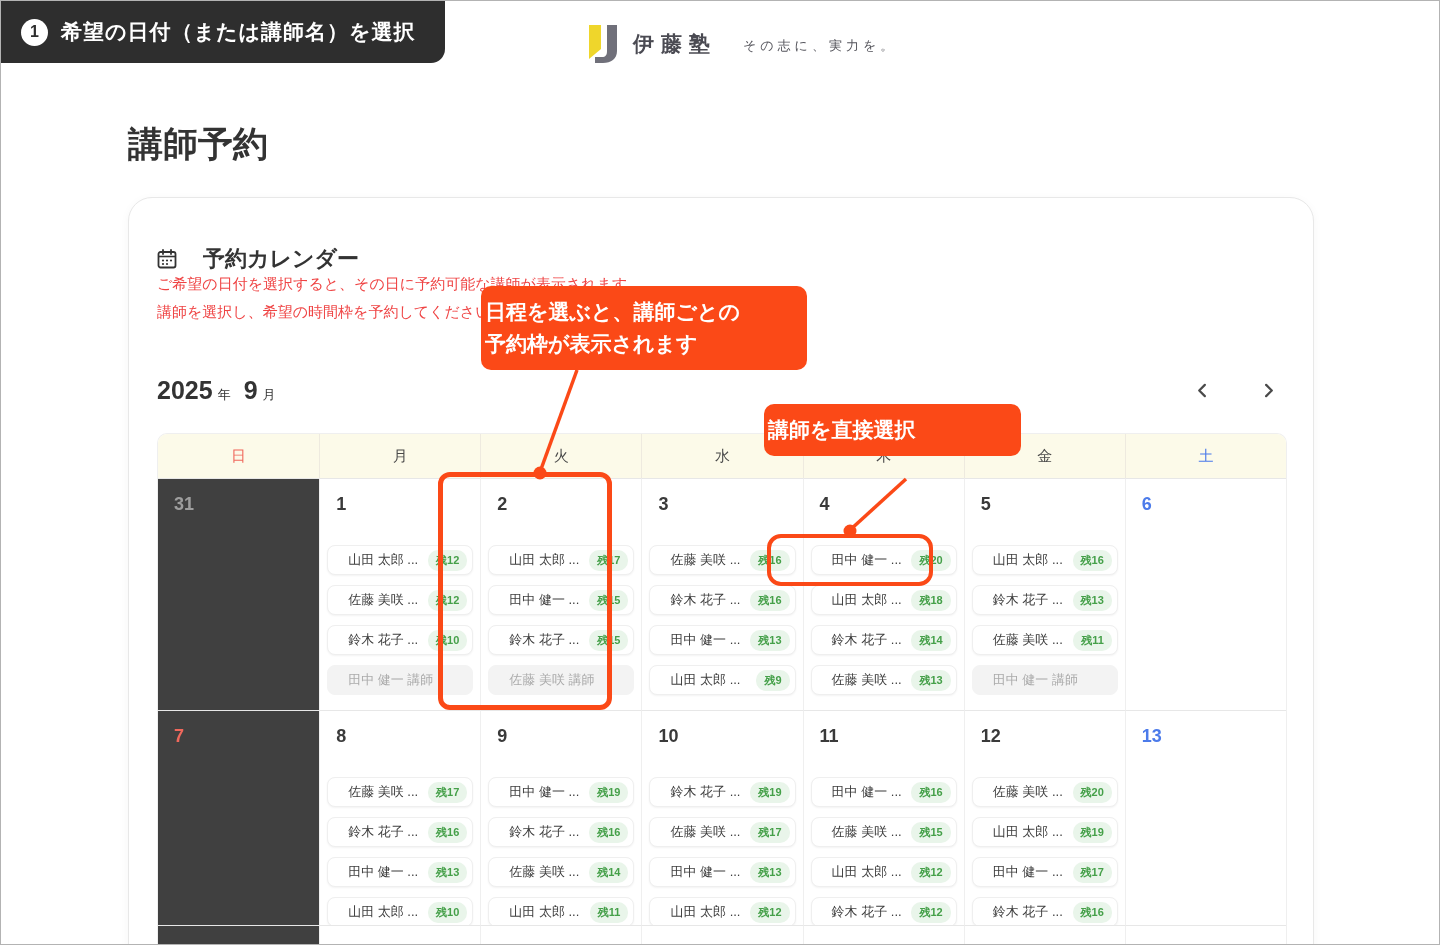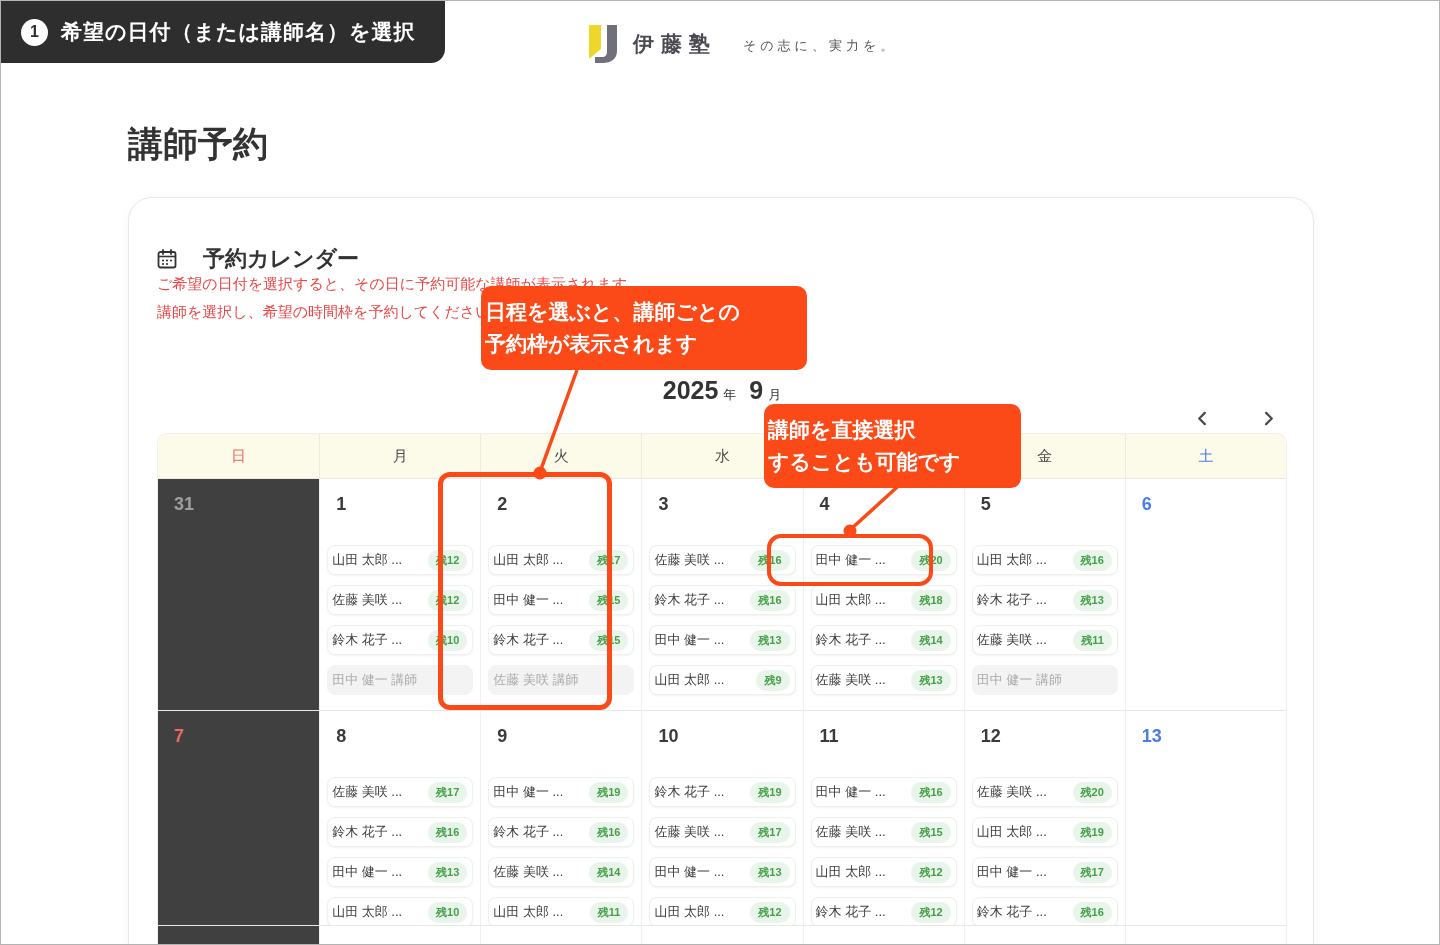--- a/index.html
+++ b/index.html
@@ -28,21 +28,21 @@
   .card{position:absolute;left:127px;top:196px;width:1186px;height:800px;background:#fff;
     border:1px solid #E8E8E8;border-radius:24px;box-shadow:0 2px 10px rgba(0,0,0,.04);box-sizing:border-box;}
   .card-header{position:absolute;left:28px;top:30px;display:flex;align-items:center;gap:10px;}
   .card-header .cal-icon{width:20px;height:20px;}
   .card-header h2{font-size:22px;font-weight:700;margin:16px;color:#333;}
   .card-desc{position:absolute;left:28px;margin:0;font-size:15px;color:#ef4444;line-height:28px;white-space:nowrap;}
   .card-desc.l1{top:72px;}
   .card-desc.l2{top:100px;}
 
   
-  .month-row{position:absolute;left:28px;top:178px;width:1130px;display:flex;align-items:center;flex-direction:column;}
+  .month-row{position:absolute;left:28px;top:178px;width:1130px;display:flex;align-items:center;}
   .month-label{display:flex;align-items:baseline;gap:5px;}
   .month-label .big{font-size:25px;font-weight:700;color:#333;}
   .month-label .small{font-size:13px;color:#333;}
   .month-label .big.mo{margin-left:8px;}
   .month-nav{margin-left:auto;display:flex;gap:40px;padding-right:6px;}
   .nav-btn{width:26px;height:26px;border:none;background:transparent;cursor:pointer;padding:0;
     display:flex;align-items:center;justify-content:center;}
   .nav-btn svg{width:15px;height:15px;stroke:#4A4A4A;stroke-width:2.4;fill:none;stroke-linecap:round;stroke-linejoin:round;}
 
   
@@ -62,21 +62,21 @@
     background:#fff;box-sizing:border-box;}
   .cal-cell:first-child{border-left:none;}
   .cal-cell.sun,.cal-cell.prev{background:#404040;}
   .cal-cell .date{margin:14px 0 0 16px;font-size:18px;font-weight:700;color:#3A3A3A;line-height:22px;}
   .cal-cell.prev .date{color:#9E9E9E;}
   .cal-cell.sun .date{color:var(--sun-red,#F0685C);}
   .cal-cell.sat .date{color:var(--sat-blue,#4C7BEA);}
   .chips{margin:30px 7px 0 7px;display:flex;flex-direction:column;gap:10px;}
   .chip{height:30px;background:#fff;border:1px solid #EFEFEF;border-radius:8px;
     box-shadow:0 1px 2px rgba(0,0,0,.05);display:flex;align-items:center;justify-content:space-between;
-    padding:0 5px 0 4px;box-sizing:border-box;cursor:pointer;}
+    padding:0 5px 0 20px;box-sizing:border-box;cursor:pointer;}
   .chip .chip-name{font-size:13px;color:#3D3D3D;white-space:nowrap;}
   .chip .chip-badge{background:var(--green-bg,#E9F5EA);color:var(--green,#45A049);font-size:11px;
     font-weight:600;padding:3px 8px;border-radius:10px;white-space:nowrap;}
   .chip.disabled{background:#F3F3F3;border-color:#F3F3F3;box-shadow:none;cursor:default;}
   .chip.disabled .chip-name{color:#ABABAB;}
 
   
   .ring{position:absolute;border-radius:12px;border:5px solid var(--accent,#FB4917);
     box-sizing:border-box;z-index:40;pointer-events:none;}
   .ring-day{left:437px;top:471px;width:174px;height:238px;}
@@ -418,16 +418,15 @@
     <line x1="905" y1="478" x2="849" y2="529" stroke="var(--accent,#FB4917)" stroke-width="3.5"></line>
     <circle cx="849" cy="530" r="6.5" fill="var(--accent,#FB4917)"></circle>
   </svg>
 
   <div class="callout c1">
     <span class="line">日程を選ぶと、講師ごとの</span>
     <span class="line">予約枠が表示されます</span>
   </div>
   <div class="callout c2">
     <span class="line">講師を直接選択</span>
-    <span class="line">することも可能です</span>
   </div>
 
 </div>
 
 </body></html>

